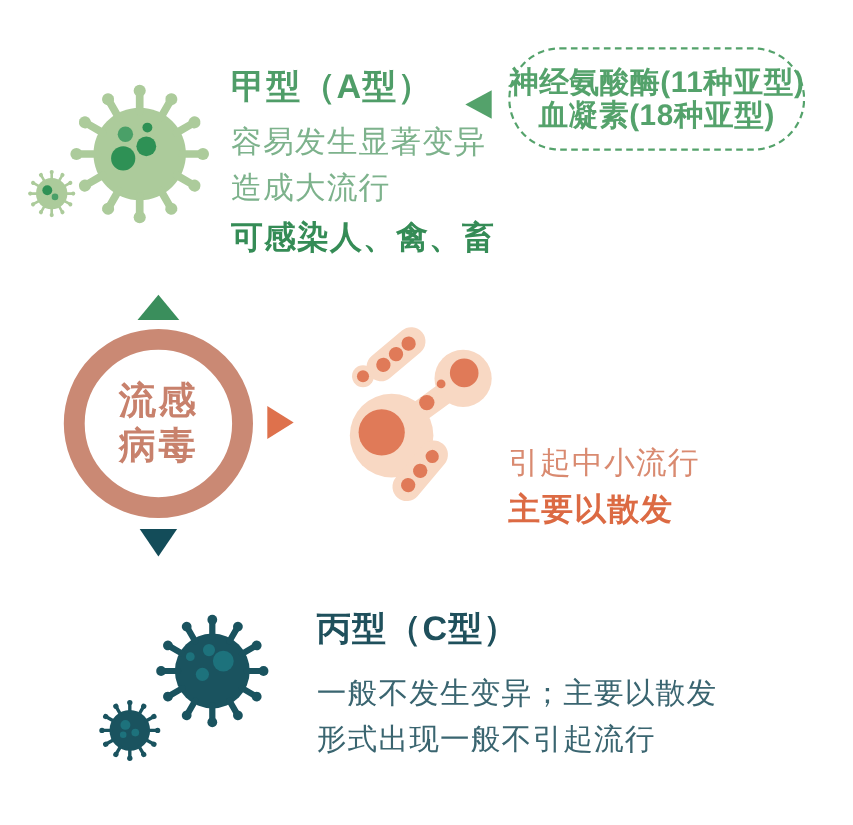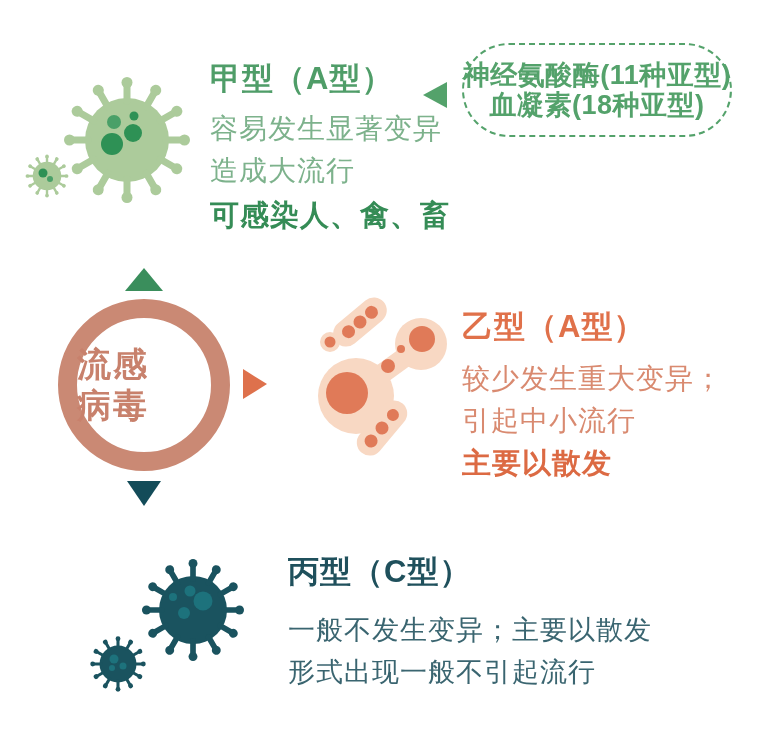--- a/index.html
+++ b/index.html
@@ -35,21 +35,21 @@
   
   .tri{width:0;height:0;}
   .tri-left{left:423px;top:82px;border-top:13px solid transparent;border-bottom:13px solid transparent;border-right:24px solid var(--green_callout);}
   .tri-up{left:125px;top:268px;border-left:19px solid transparent;border-right:19px solid transparent;border-bottom:23px solid var(--arrow_up);}
   .tri-right{left:243px;top:369px;border-top:15px solid transparent;border-bottom:15px solid transparent;border-left:24px solid var(--arrow_right);}
   .tri-down{left:127px;top:481px;border-left:17px solid transparent;border-right:17px solid transparent;border-top:25px solid var(--arrow_down);}
   
   .ring{
     left:58px;top:299px;width:172px;height:172px;box-sizing:border-box;
     border:19px solid var(--salmon_ring);border-radius:50%;
-    display:flex;flex-direction:column;justify-content:center;
+    display:flex;flex-direction:column;align-items:center;justify-content:center;
   }
   .ring div{
     color:var(--salmon_text);font-weight:bold;font-size:34px;line-height:41px;letter-spacing:2px;
   }
   
   .v-green{color:var(--green_virus_body);}
   .v-teal{color:var(--teal_virus_body);}
   .fill-cur{fill:currentColor;}
   .g-spot-dark{fill:var(--green_spot_dark);}
   .g-spot-mid{fill:var(--green_spot_mid);}
@@ -141,22 +141,20 @@
     <circle cx="101" cy="59" r="4" class="odot"></circle>
 
     <g transform="translate(82,138) rotate(-50)">
       <rect x="-32" y="-13" width="64" height="26" rx="13" class="peach"></rect>
       <circle cx="-17" r="6.5" class="odot"></circle>
       <circle cx="0" r="6.5" class="odot"></circle>
       <circle cx="17" r="6" class="odot"></circle>
     </g>
   </svg>
 
-  <div class="abs title b-title" style="left:462px;top:306px">乙型（A型）</div>
-  <div class="abs line  b-line" style="left:462px;top:360px">较少发生重大变异；</div>
   <div class="abs line  b-line" style="left:462px;top:402px">引起中小流行</div>
   <div class="abs boldline b-bold" style="left:462px;top:444px">主要以散发</div>
 
   <svg class="abs v-teal" style="left:58px;top:548px" width="200" height="175" viewBox="0 0 200 175">
     <g transform="translate(135,62)" class="fill-cur">
       <use href="#virus12" transform="scale(0.81)"></use>
       <circle cx="10" cy="-9" r="9.5" class="t-spot"></circle>
       <circle cx="-3" cy="-19" r="5.5" class="t-spot"></circle>
       <circle cx="-9" cy="3" r="6" class="t-spot"></circle>
       <circle cx="-20" cy="-13" r="4" class="t-spot"></circle>

